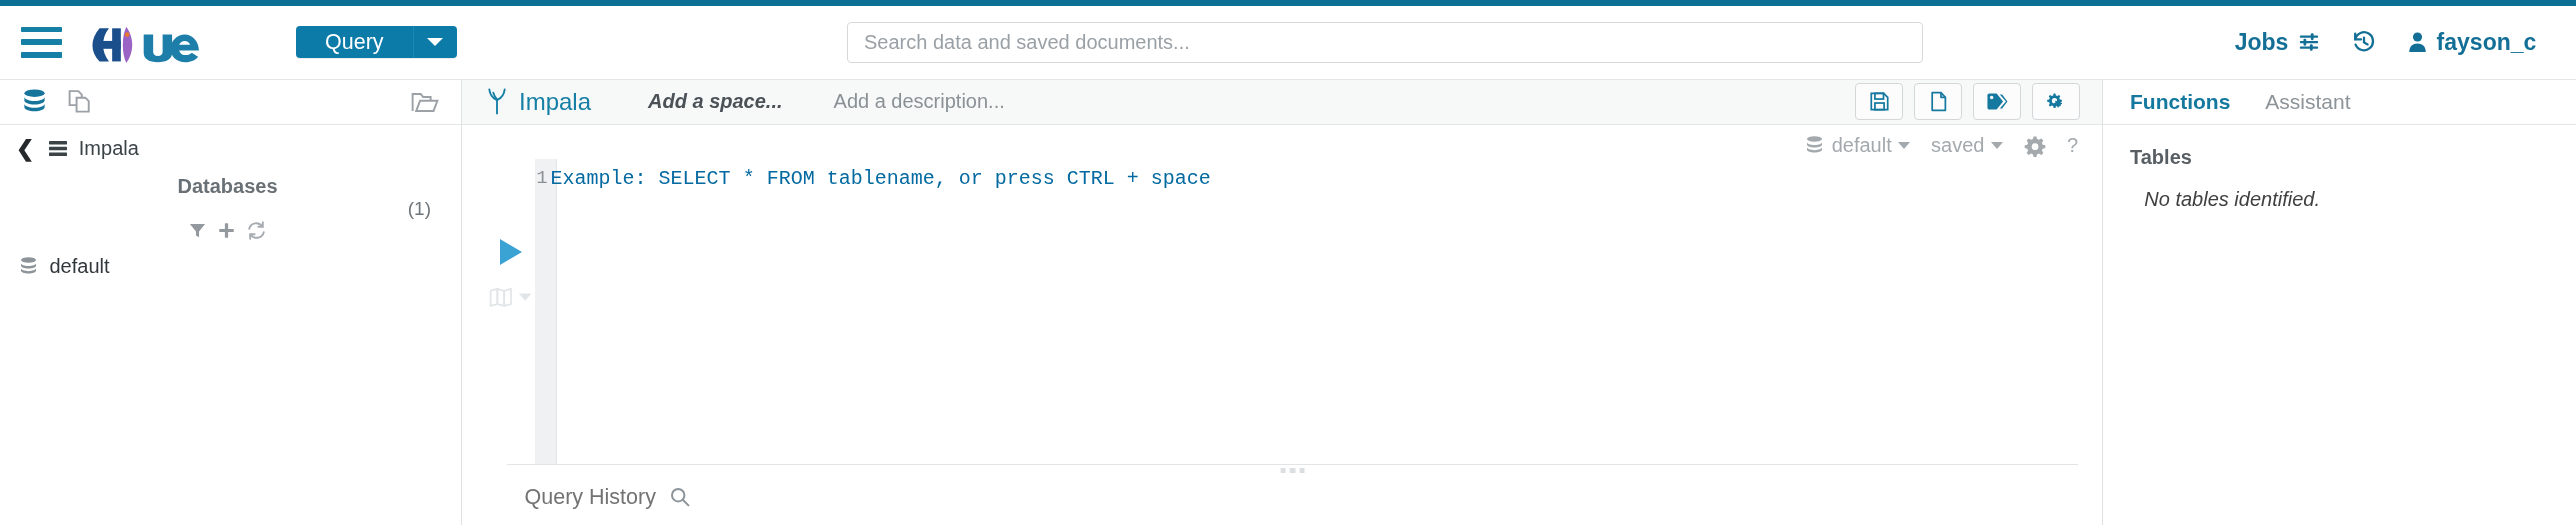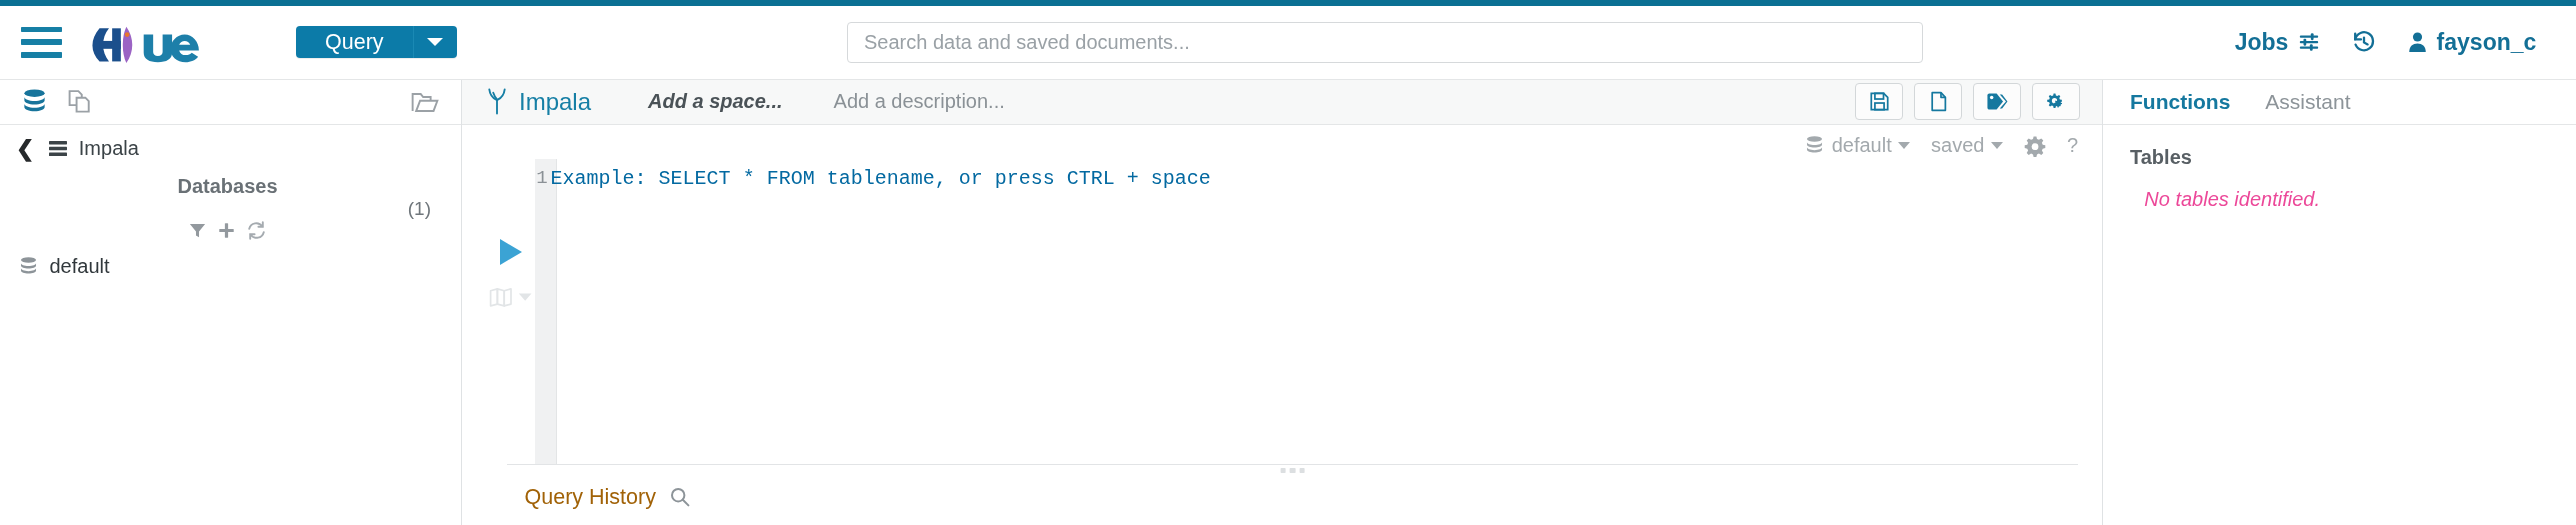--- a/index.html
+++ b/index.html
@@ -385,21 +385,21 @@
     padding: 14.3px 0 0 45px;
     gap: 43px;
     height: 61px;
     box-sizing: border-box;
   }
   .tab {
     display: flex;
     align-items: center;
     gap: 12.7px;
     font-size: 21.5px;
-    color: #a16207;
+    color: #737373;
     cursor: pointer;
     padding: 0 17.5px 12.7px 17.5px;
     border-bottom: 3.2px solid transparent;
   }
   .tab.active {
     color: #3c4348;
     border-bottom-color: #1476a0;
   }
   .tab .mini-icons {
     display: flex;
@@ -434,21 +434,21 @@
   .assistant-body { padding: 21px 27px; }
   .a-heading {
     font-size: 20px;
     font-weight: bold;
     color: #585f64;
     margin-bottom: 19px;
   }
   .a-empty {
     font-size: 20px;
     font-style: italic;
-    color: #ec4899;
+    color: #404040;
     padding-left: 14.3px;
   }
   svg { display: block; }
 </style>
 </head>
 <body>
 
 <div class="top-strip"></div>
 
 <div class="global-header">

